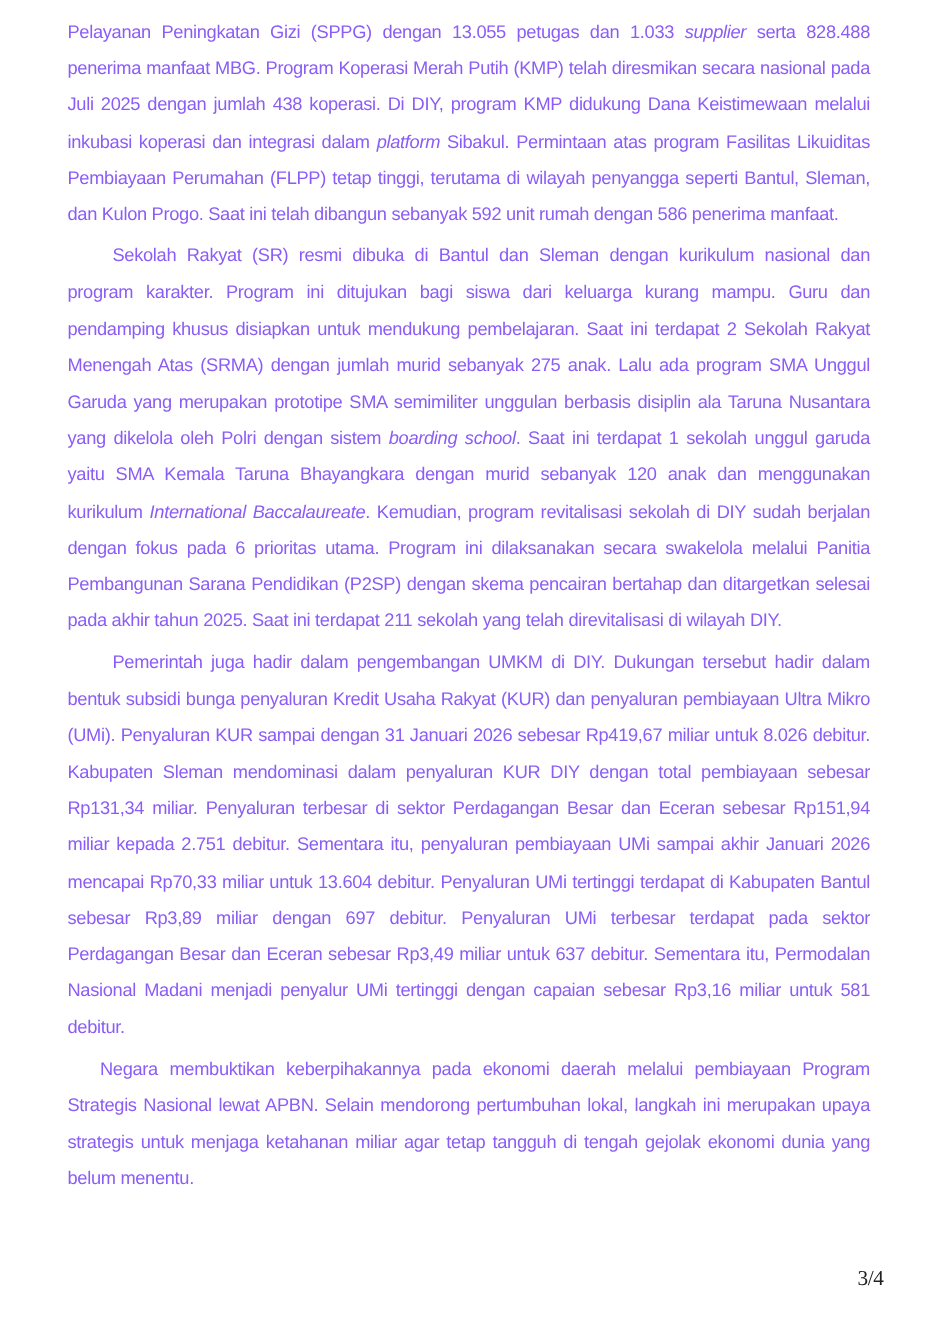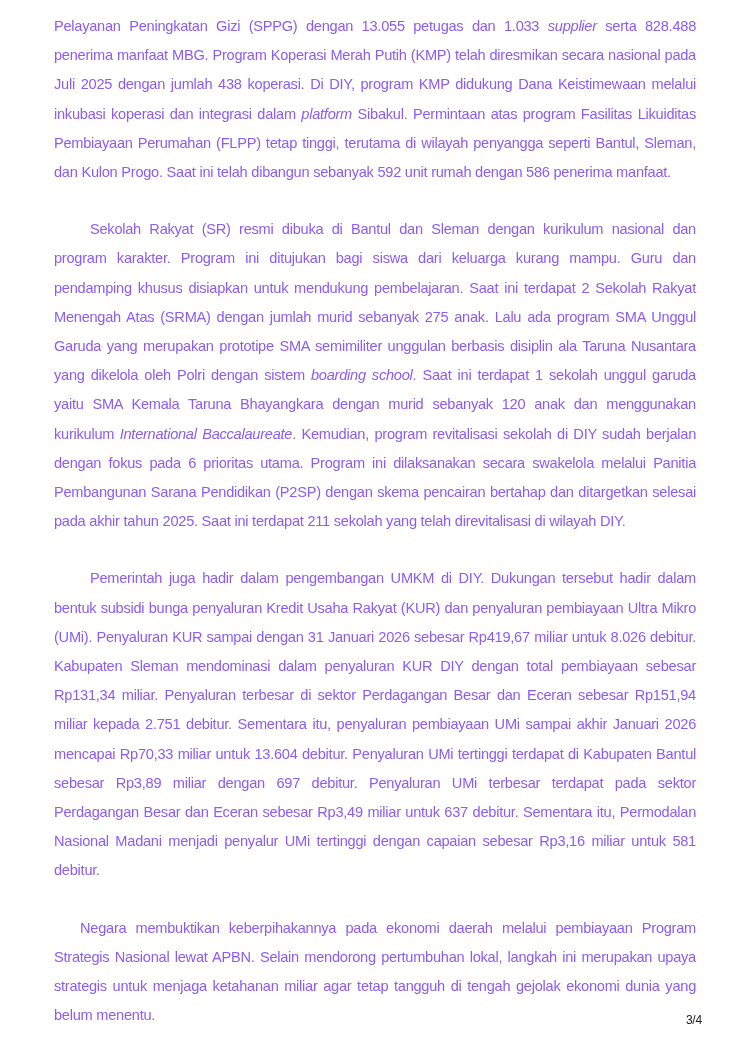--- a/index.html
+++ b/index.html
@@ -4,28 +4,28 @@
   <style>
     html, body { margin: 0; padding: 0; background: #ffffff; }
     body { width: 750px; height: 1060px; position: relative; overflow: hidden; }
     .page {
       position: absolute; left: 54px; top: 12px; width: 642px;
       font-family: Liberation Sans, sans-serif;
       font-size: 14.6px; line-height: 29.2px; color: #8b5cf6;
       letter-spacing: -0.25px;
     }
     .para { margin: 0; text-align: justify; }
-    .para + .para { margin-top: 28px; }
+    .para + .para { margin-top: 4px; }
     .para.indent { text-indent: 36px; }
     .para.indent-small { text-indent: 26px; }
     .para.last-left { text-align-last: left; }
     em { font-style: italic; }
     .page-number {
       position: absolute; left: 686px; top: 1013px;
-      font-family: Liberation Sans, sans-serif; font-size: 12px; color: #222;
+      font-family: Liberation Serif, serif; font-size: 17px; color: #222;
       letter-spacing: -0.3px;
     }
   </style>
 </head>
 <body>
 
 <div class="page">
   <p class="para last-left"><span>Pelayanan Peningkatan Gizi (SPPG) dengan 13.055 petugas dan 1.033 </span><em>supplier</em><span> serta 828.488 penerima manfaat MBG. Program Koperasi Merah Putih (KMP) telah diresmikan secara nasional pada Juli 2025 dengan jumlah 438 koperasi. Di DIY, program KMP didukung Dana Keistimewaan melalui inkubasi koperasi dan integrasi dalam </span><em>platform</em><span> Sibakul. Permintaan atas program Fasilitas Likuiditas Pembiayaan Perumahan (FLPP) tetap tinggi, terutama di wilayah penyangga seperti Bantul, Sleman, dan Kulon Progo. Saat ini telah dibangun sebanyak 592 unit rumah dengan 586 penerima manfaat.</span></p>
   <p class="para indent last-left"><span>Sekolah Rakyat (SR) resmi dibuka di Bantul dan Sleman dengan kurikulum nasional dan program karakter. Program ini ditujukan bagi siswa dari keluarga kurang mampu. Guru dan pendamping khusus disiapkan untuk mendukung pembelajaran. Saat ini terdapat 2 Sekolah Rakyat Menengah Atas (SRMA) dengan jumlah murid sebanyak 275 anak. Lalu ada program SMA Unggul Garuda yang merupakan prototipe SMA semimiliter unggulan berbasis disiplin ala Taruna Nusantara yang dikelola oleh Polri dengan sistem </span><em>boarding school</em><span>. Saat ini terdapat 1 sekolah unggul garuda yaitu SMA Kemala Taruna Bhayangkara dengan murid sebanyak 120 anak dan menggunakan kurikulum </span><em>International Baccalaureate</em><span>. Kemudian, program revitalisasi sekolah di DIY sudah berjalan dengan fokus pada 6 prioritas utama. Program ini dilaksanakan secara swakelola melalui Panitia Pembangunan Sarana Pendidikan (P2SP) dengan skema pencairan bertahap dan ditargetkan selesai pada akhir tahun 2025. Saat ini terdapat 211 sekolah yang telah direvitalisasi di wilayah DIY.</span></p>
   <p class="para indent last-left"><span>Pemerintah juga hadir dalam pengembangan UMKM di DIY. Dukungan tersebut hadir dalam bentuk subsidi bunga penyaluran Kredit Usaha Rakyat (KUR) dan penyaluran pembiayaan Ultra Mikro (UMi). Penyaluran KUR sampai dengan 31 Januari 2026 sebesar Rp419,67 miliar untuk 8.026 debitur. Kabupaten Sleman mendominasi dalam penyaluran KUR DIY dengan total pembiayaan sebesar Rp131,34 miliar. Penyaluran terbesar di sektor Perdagangan Besar dan Eceran sebesar Rp151,94 miliar kepada 2.751 debitur. Sementara itu, penyaluran pembiayaan UMi sampai akhir Januari 2026 mencapai Rp70,33 miliar untuk 13.604 debitur. Penyaluran UMi tertinggi terdapat di Kabupaten Bantul sebesar Rp3,89 miliar dengan 697 debitur. Penyaluran UMi terbesar terdapat pada sektor Perdagangan Besar dan Eceran sebesar Rp3,49 miliar untuk 637 debitur. Sementara itu, Permodalan Nasional Madani menjadi penyalur UMi tertinggi dengan capaian sebesar Rp3,16 miliar untuk 581 debitur.</span></p>

